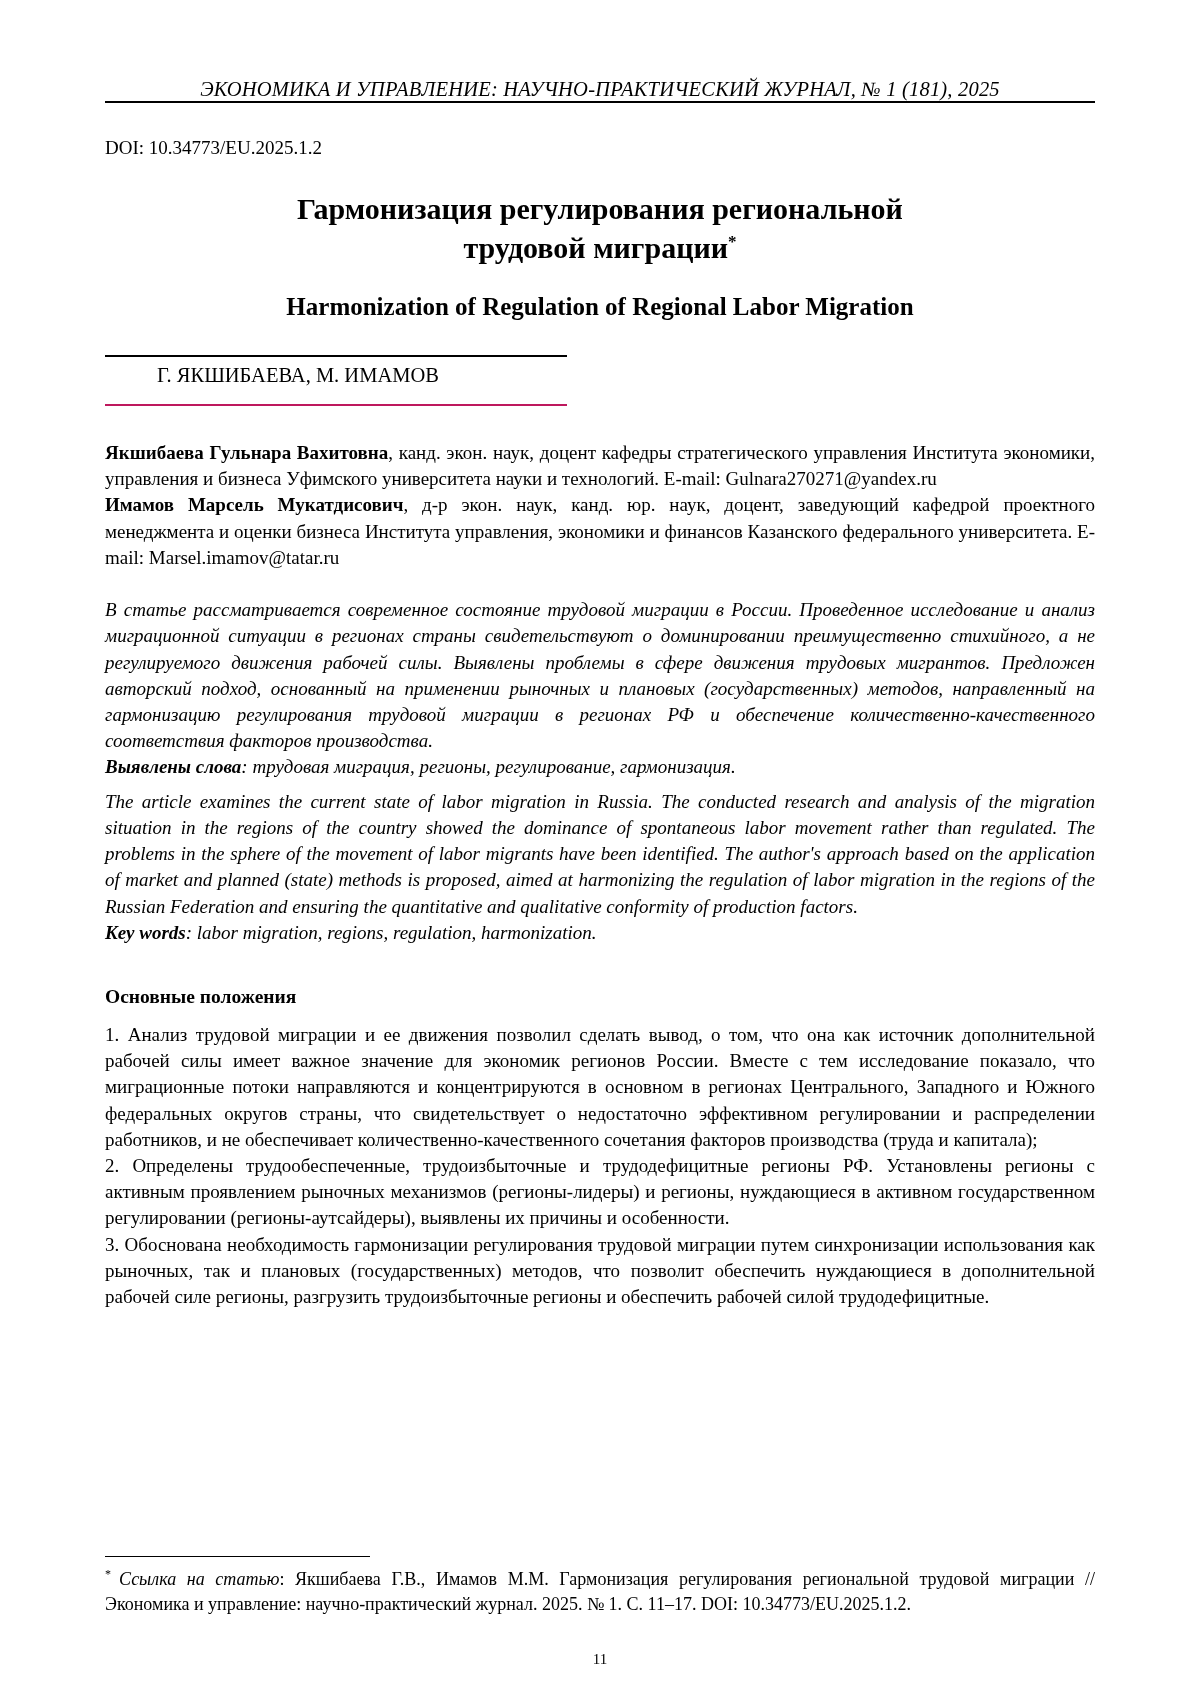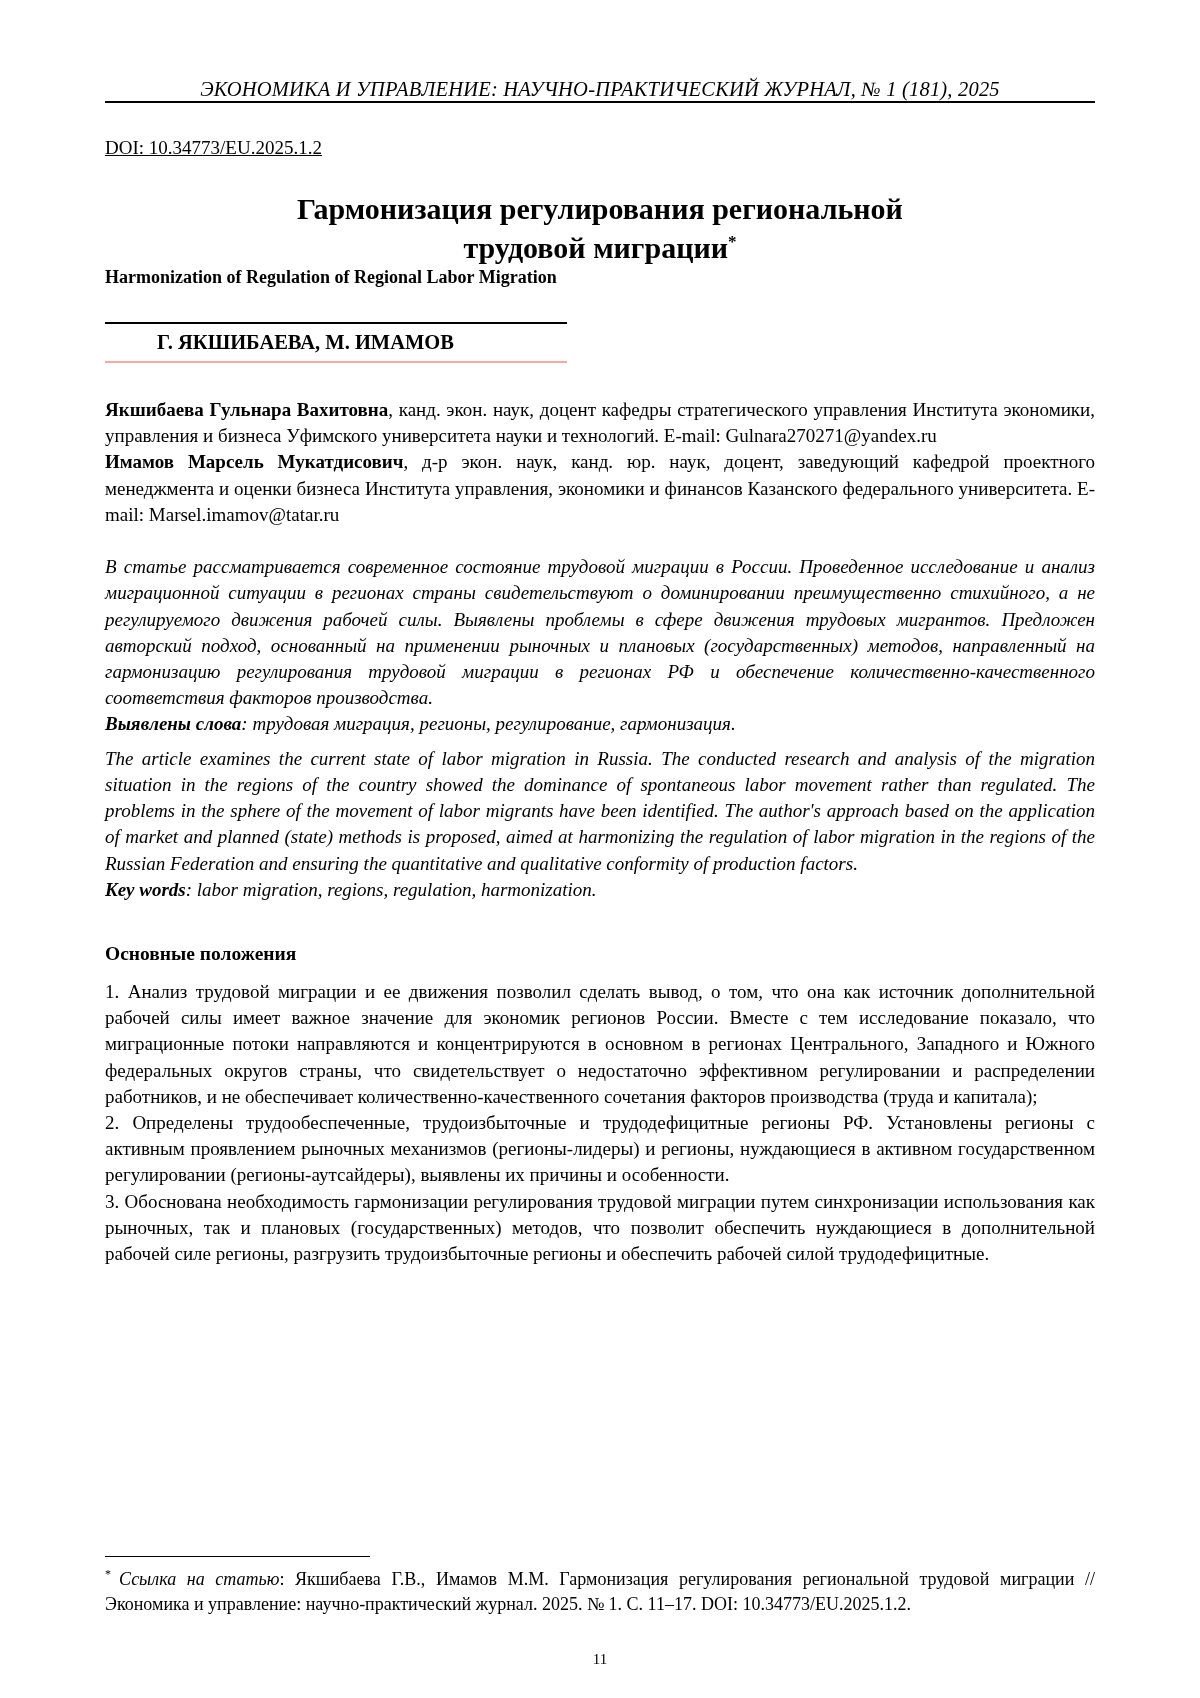--- a/index.html
+++ b/index.html
@@ -21,44 +21,46 @@
     text-align: center;
     font-style: italic;
     font-size: 20.5px;
     border-bottom: 2px solid #000000;
     letter-spacing: 0.2px;
   }
   .doi-line {
     margin-top: 34px;
     font-size: 19px;
   }
-  .doi-line span { text-decoration: underline; }
+  .doi-line span { }
   .title-ru {
     margin-top: 30px;
     text-align: center;
     font-weight: bold;
     font-size: 30px;
     line-height: 1.3;
   }
   .title-ru sup {
     font-size: 17px;
     vertical-align: super;
     line-height: 0;
   }
   .title-en {
+    margin-top: 26px;
+    text-align: center;
     font-weight: bold;
-    font-size: 18px;
+    font-size: 25px;
   }
   .authors-block {
     margin-top: 34px;
     width: 462px;
     border-top: 2px solid #000000;
-    border-bottom: 2px solid #fca5a5;
-    padding: 7px 0 7px 52px;
-    font-weight: bold;
+    border-bottom: 2px solid #be185d;
+    padding: 7px 0 17px 52px;
+    font-weight: normal;
     font-size: 20.5px;
   }
   .para {
     font-size: 19px;
     line-height: 1.38;
     text-align: justify;
   }
   .bios { margin-top: 34px; }
   .abstract-ru { margin-top: 26px; font-style: italic; }
   .abstract-en { margin-top: 8px; font-style: italic; }

